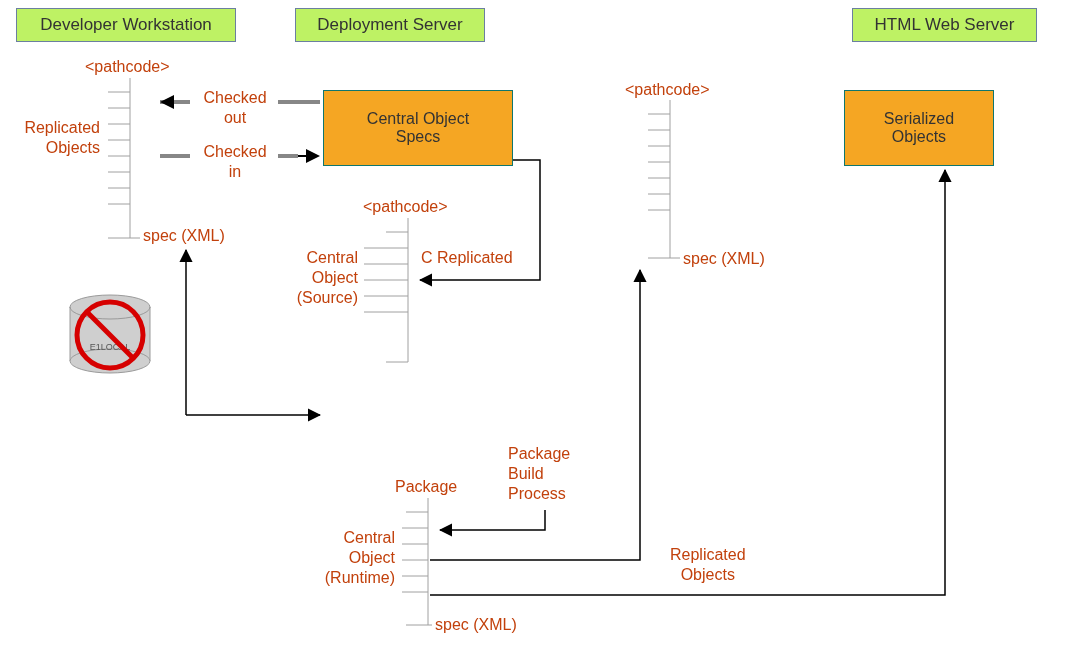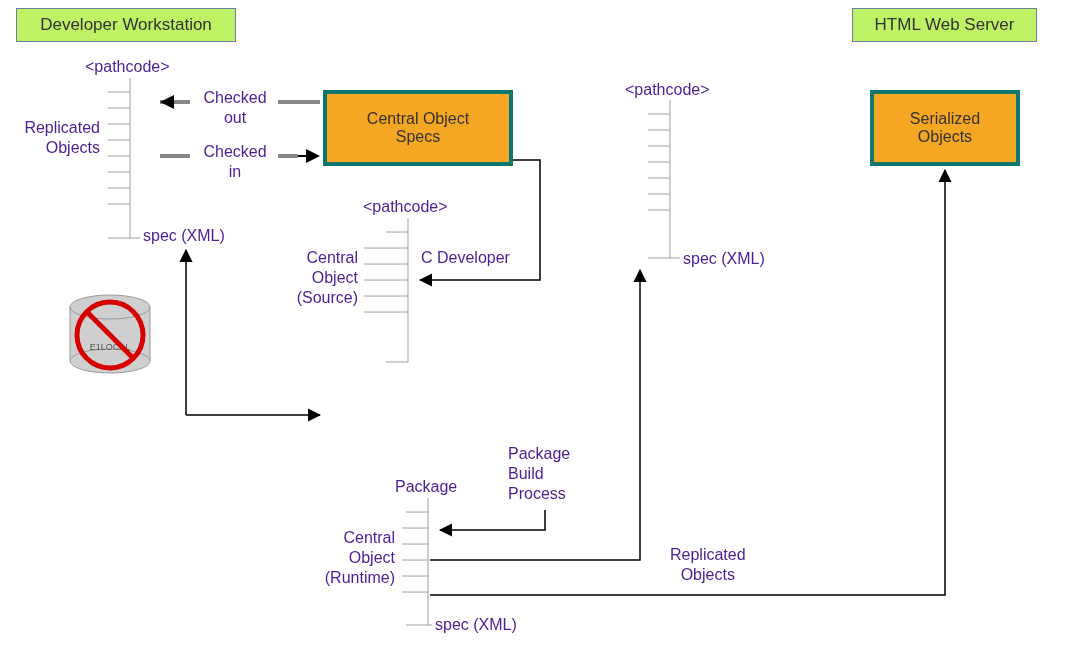--- a/index.html
+++ b/index.html
@@ -26,33 +26,33 @@
     display: flex;
     align-items: center;
     justify-content: center;
     font-size: 17px;
     padding: 4px 6px;
     box-sizing: border-box;
   }
   .obj-box {
     position: absolute;
     background: #f5a623;
-    border: 4px solid #0f766e;
+    border: 1px solid #0f766e;
     display: flex;
     align-items: center;
     justify-content: center;
     text-align: center;
     font-size: 16px;
     padding: 4px 18px;
     box-sizing: border-box;
   }
   .label {
     position: absolute;
     font-size: 16px;
-    color: #4c1d95;
+    color: #c2410c;
     white-space: pre;
     line-height: 1.25;
   }
   .label.center { text-align: center; }
   .label.right { text-align: right; }
   svg.overlay {
     position: absolute;
     left: 0; top: 0;
     width: 1066px;
     height: 668px;
@@ -63,47 +63,50 @@
   }
 </style>
 </head>
 <body>
 
 <div class="stage">
 
   <div class="header-box" style="left:16px; width:220px;">
     <span>Developer Workstation</span>
   </div>
+  <div class="header-box" style="left:295px; width:190px;">
+    <span>Deployment Server</span>
+  </div>
   <div class="header-box" style="left:852px; width:185px;">
     <span>HTML Web Server</span>
   </div>
 
   <div class="obj-box" style="left:323px; top:90px; width:190px; height:76px;">
     <span style="white-space:pre;">Central Object
 Specs</span>
   </div>
-  <div class="obj-box" style="left:870px; top:90px; width:150px; height:76px;">
+  <div class="obj-box" style="left:844px; top:90px; width:150px; height:76px;">
     <span style="white-space:pre;">Serialized
 Objects</span>
   </div>
 
   <div class="label" style="left:85px; top:57px;">&lt;pathcode&gt;</div>
   <div class="label right" style="left:5px; top:118px; width:95px; text-align:right;">Replicated
 Objects</div>
   <div class="label center" style="left:195px; top:88px; width:80px; text-align:center;">Checked
 out</div>
   <div class="label center" style="left:195px; top:142px; width:80px; text-align:center;">Checked
 in</div>
   <div class="label" style="left:143px; top:226px;">spec (XML)</div>
 
   <div class="label" style="left:363px; top:197px;">&lt;pathcode&gt;</div>
   <div class="label right" style="left:290px; top:248px; width:68px; text-align:right;">Central
 Object
 (Source)</div>
-  <div class="label" style="left:421px; top:248px;">C Developer</div>
+  <div class="label" style="left:421px; top:248px;">C Replicated</div>
 
   <div class="label" style="left:625px; top:80px;">&lt;pathcode&gt;</div>
   <div class="label" style="left:683px; top:249px;">spec (XML)</div>
 
   <div class="label" style="left:395px; top:477px;">Package</div>
   <div class="label right" style="left:315px; top:528px; width:80px; text-align:right;">Central
 Object
 (Runtime)</div>
   <div class="label" style="left:435px; top:615px;">spec (XML)</div>
   <div class="label" style="left:508px; top:444px;">Package

